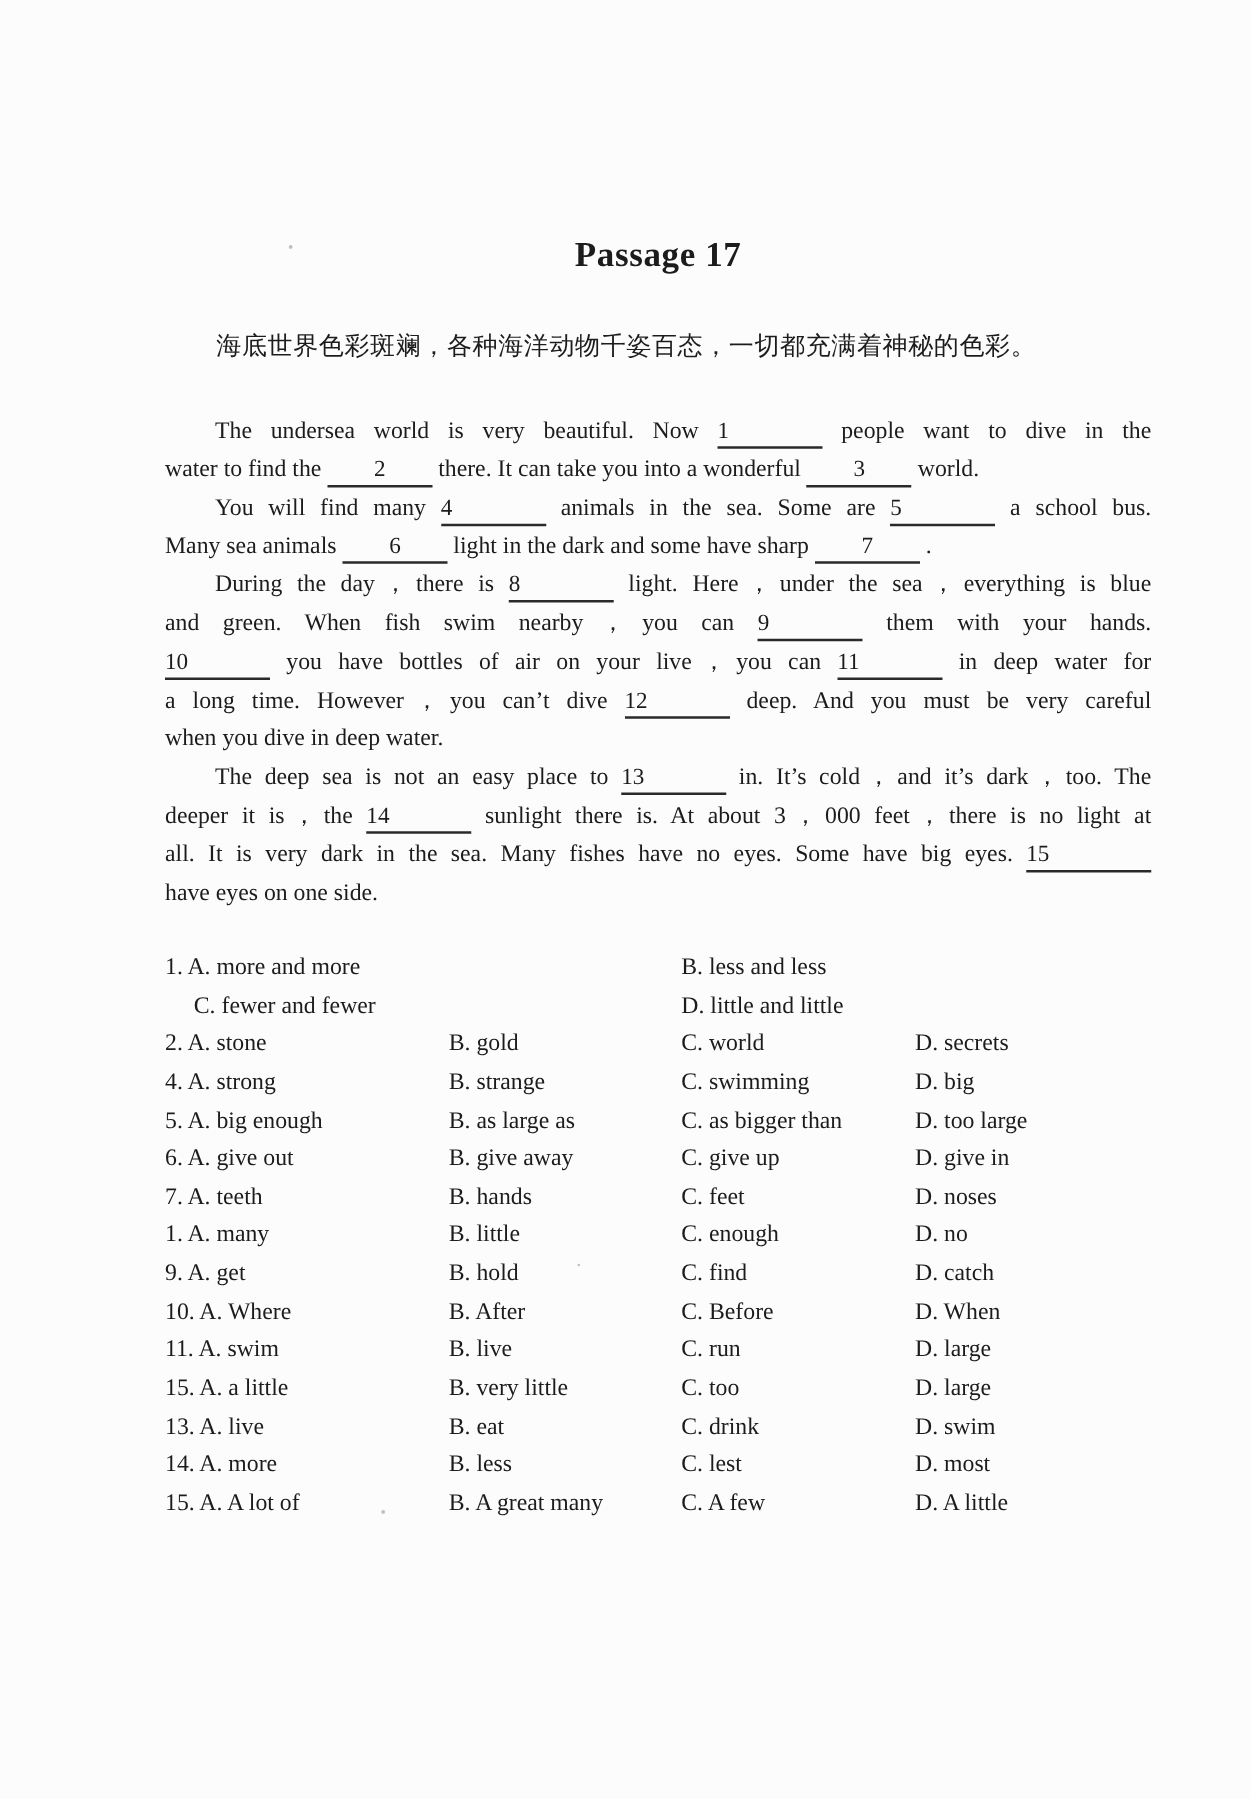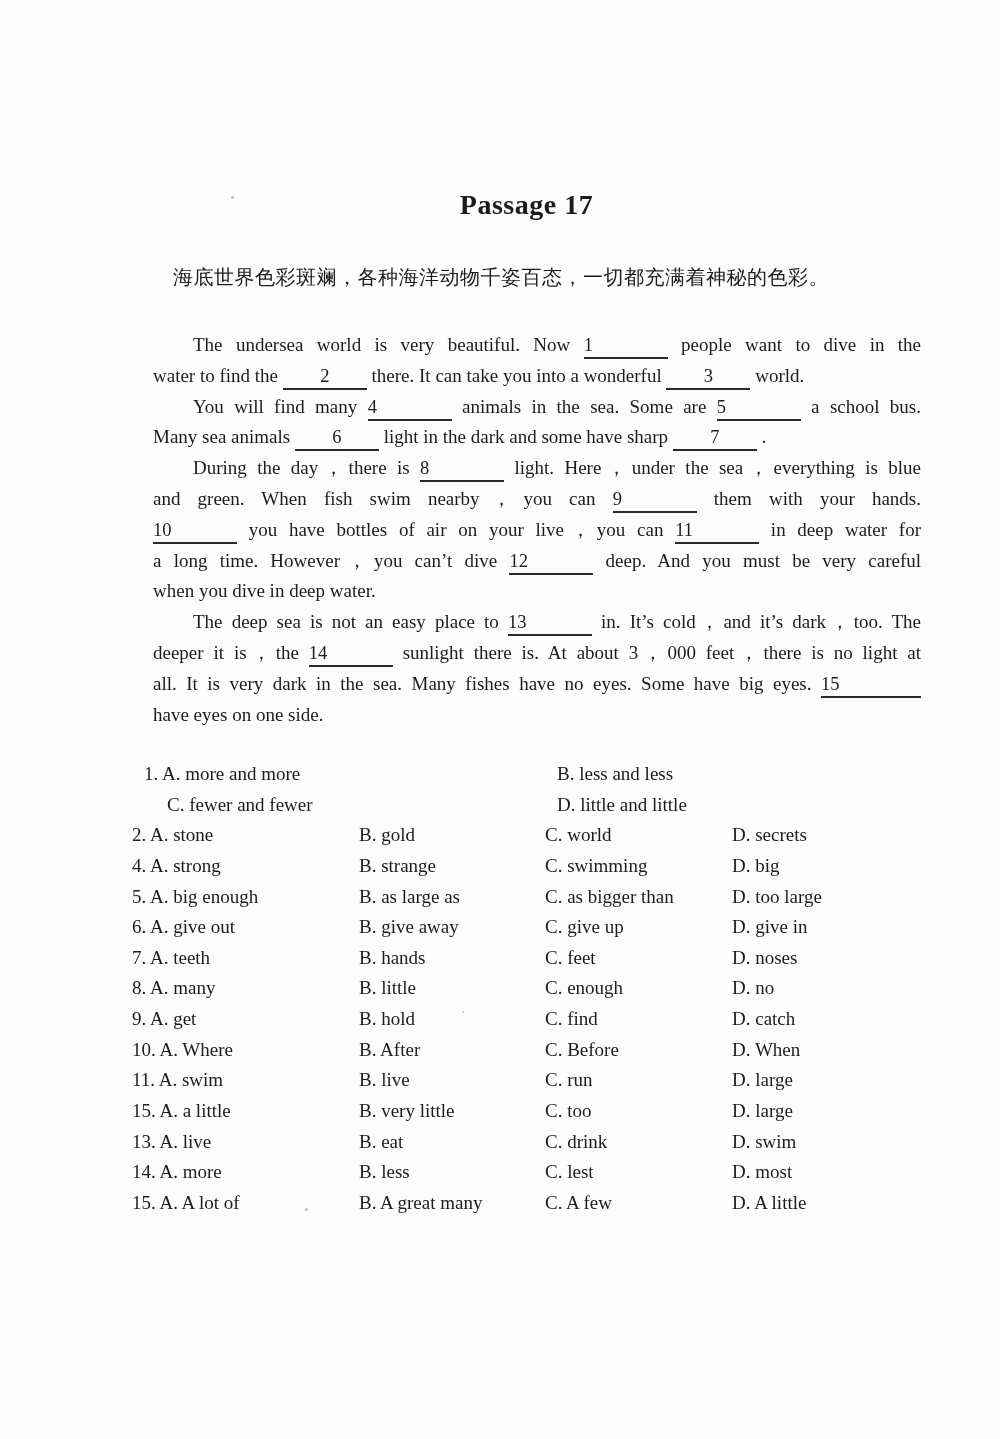--- a/index.html
+++ b/index.html
@@ -16,34 +16,34 @@
     text-align:center;font-size:28px;font-weight:700;letter-spacing:.5px;line-height:1.1;
   }
   .intro{
     position:absolute;top:263px;left:132px;width:800px;
     font-size:20px;line-height:1.4;text-indent:41px;letter-spacing:.5px;
   }
   .passage{
     position:absolute;top:330px;left:132px;width:789px;
     font-size:19px;line-height:30.8px;
   }
-  .pline{white-space:nowrap;text-align:left;margin-left:21px;}
+  .pline{white-space:nowrap;text-align:left;}
   .pline.just{text-align:justify;text-align-last:justify;}
   .pline.indent{text-indent:40px;}
   .blank{
     display:inline-block;width:84px;text-align:center;text-indent:0;
     border-bottom:2px solid var(--underline,#2a2a2a);
     line-height:23px;font-size:18.5px;
   }
   .questions{
     position:absolute;top:762px;left:132px;width:800px;
     font-size:19px;
   }
   .q-row{display:grid;grid-template-columns:227px 186px 187px 1fr;height:30.65px;align-items:start;}
-  .q-row.two{grid-template-columns:413px 1fr;margin-left:12px;}
+  .q-row.two{grid-template-columns:413px 1fr;}
   .q-cell{white-space:nowrap;line-height:24px;}
   .q-cell.indent{padding-left:23px;}
   .speck{position:absolute;background:#8b8b8b;border-radius:50%;opacity:.55;}
 </style>
 </head>
 <body style="--ink: #1c1c1c; --paper: #fcfcfc; --underline: #2a2a2a;">
 
 <div class="page">
   <div class="title">Passage 17</div>
   <div class="intro">海底世界色彩斑斓，各种海洋动物千姿百态，一切都充满着神秘的色彩。</div>
@@ -95,21 +95,21 @@
         <span class="q-cell">C. give up</span>
         <span class="q-cell">D. give in</span>
       </div>
       <div class="q-row">
         <span class="q-cell">7. A. teeth</span>
         <span class="q-cell">B. hands</span>
         <span class="q-cell">C. feet</span>
         <span class="q-cell">D. noses</span>
       </div>
       <div class="q-row">
-        <span class="q-cell">8. A. many</span>
+        <span class="q-cell">1. A. many</span>
         <span class="q-cell">B. little</span>
         <span class="q-cell">C. enough</span>
         <span class="q-cell">D. no</span>
       </div>
       <div class="q-row">
         <span class="q-cell">9. A. get</span>
         <span class="q-cell">B. hold</span>
         <span class="q-cell">C. find</span>
         <span class="q-cell">D. catch</span>
       </div>

